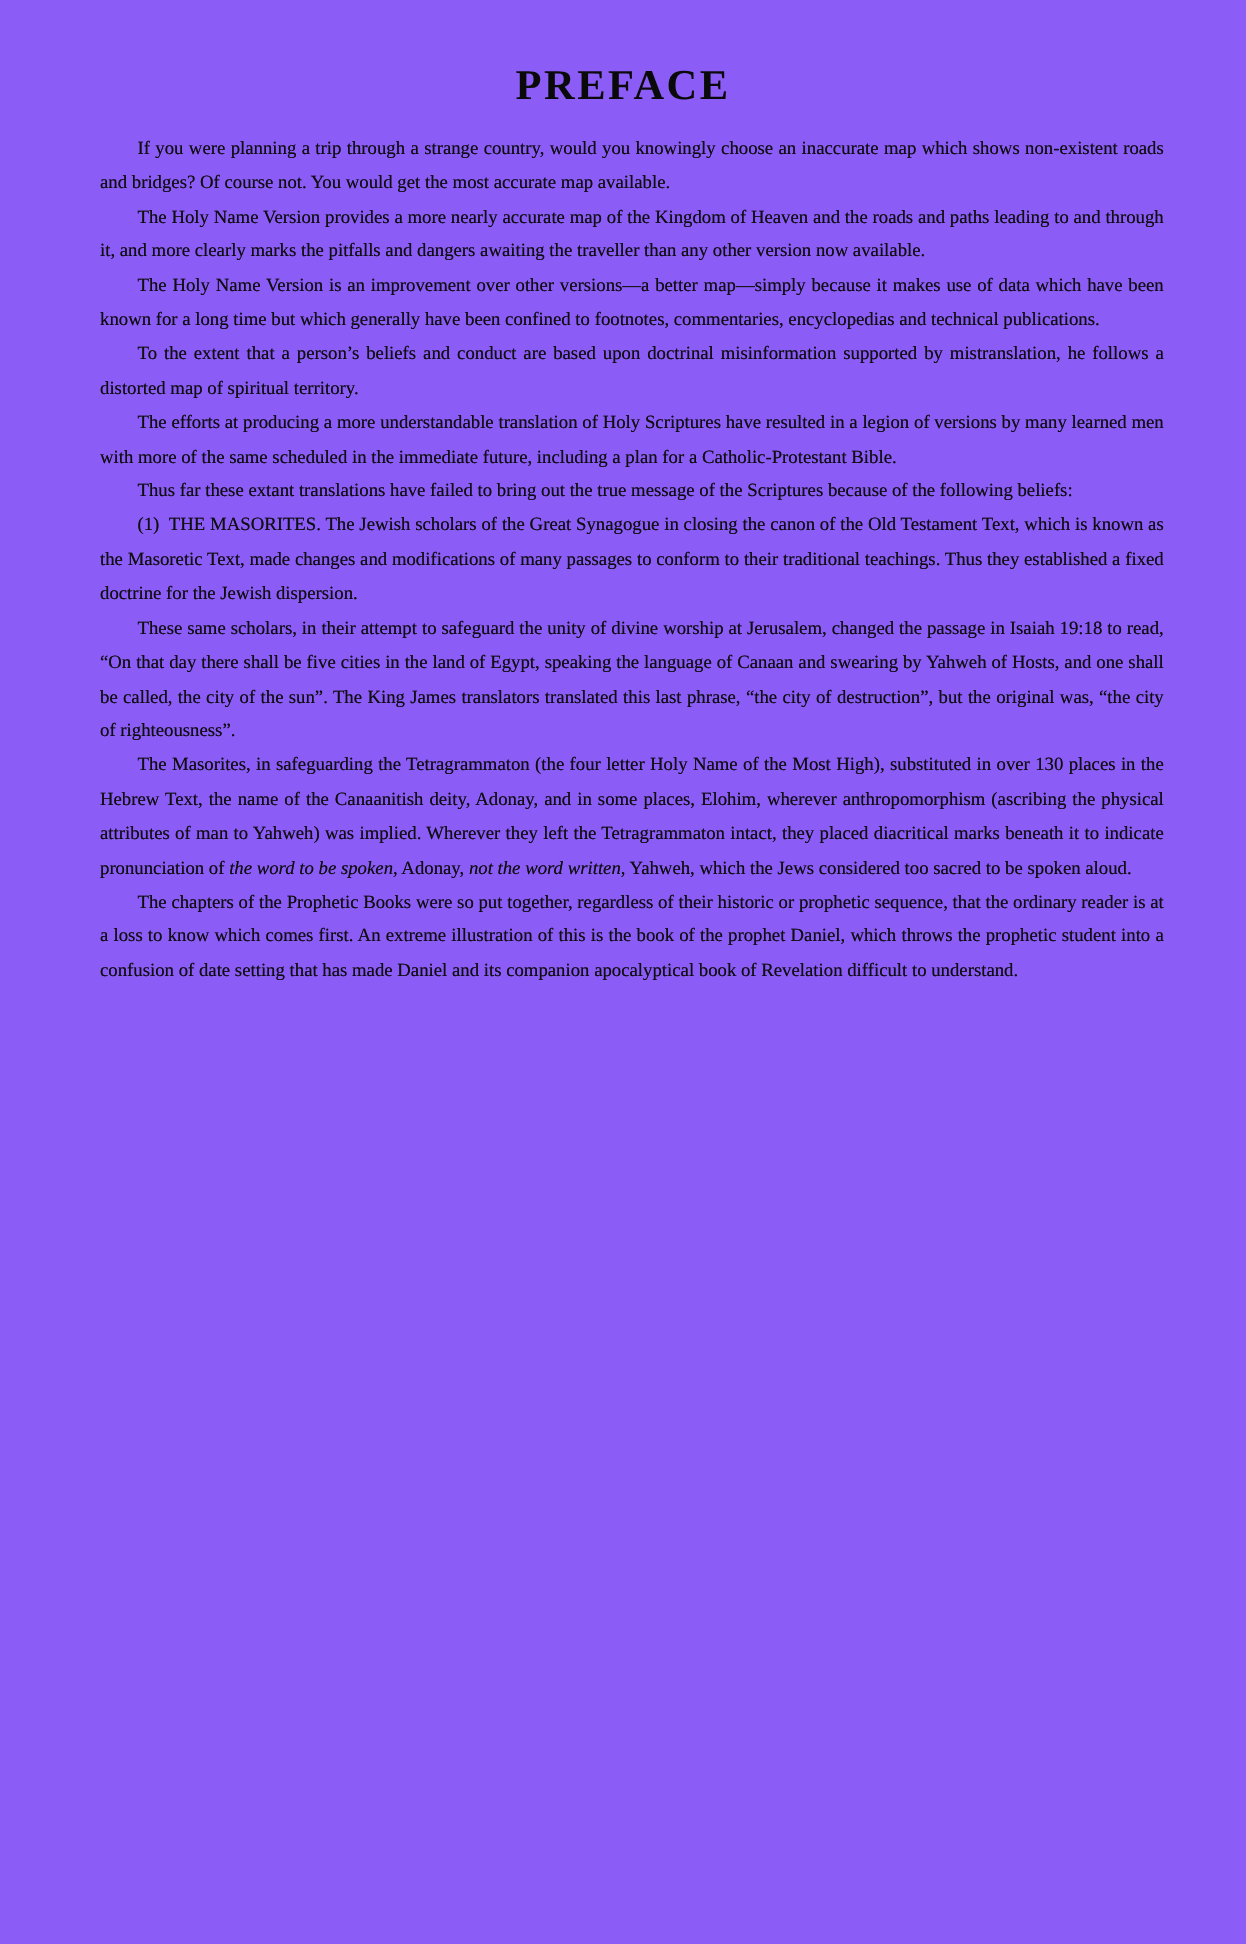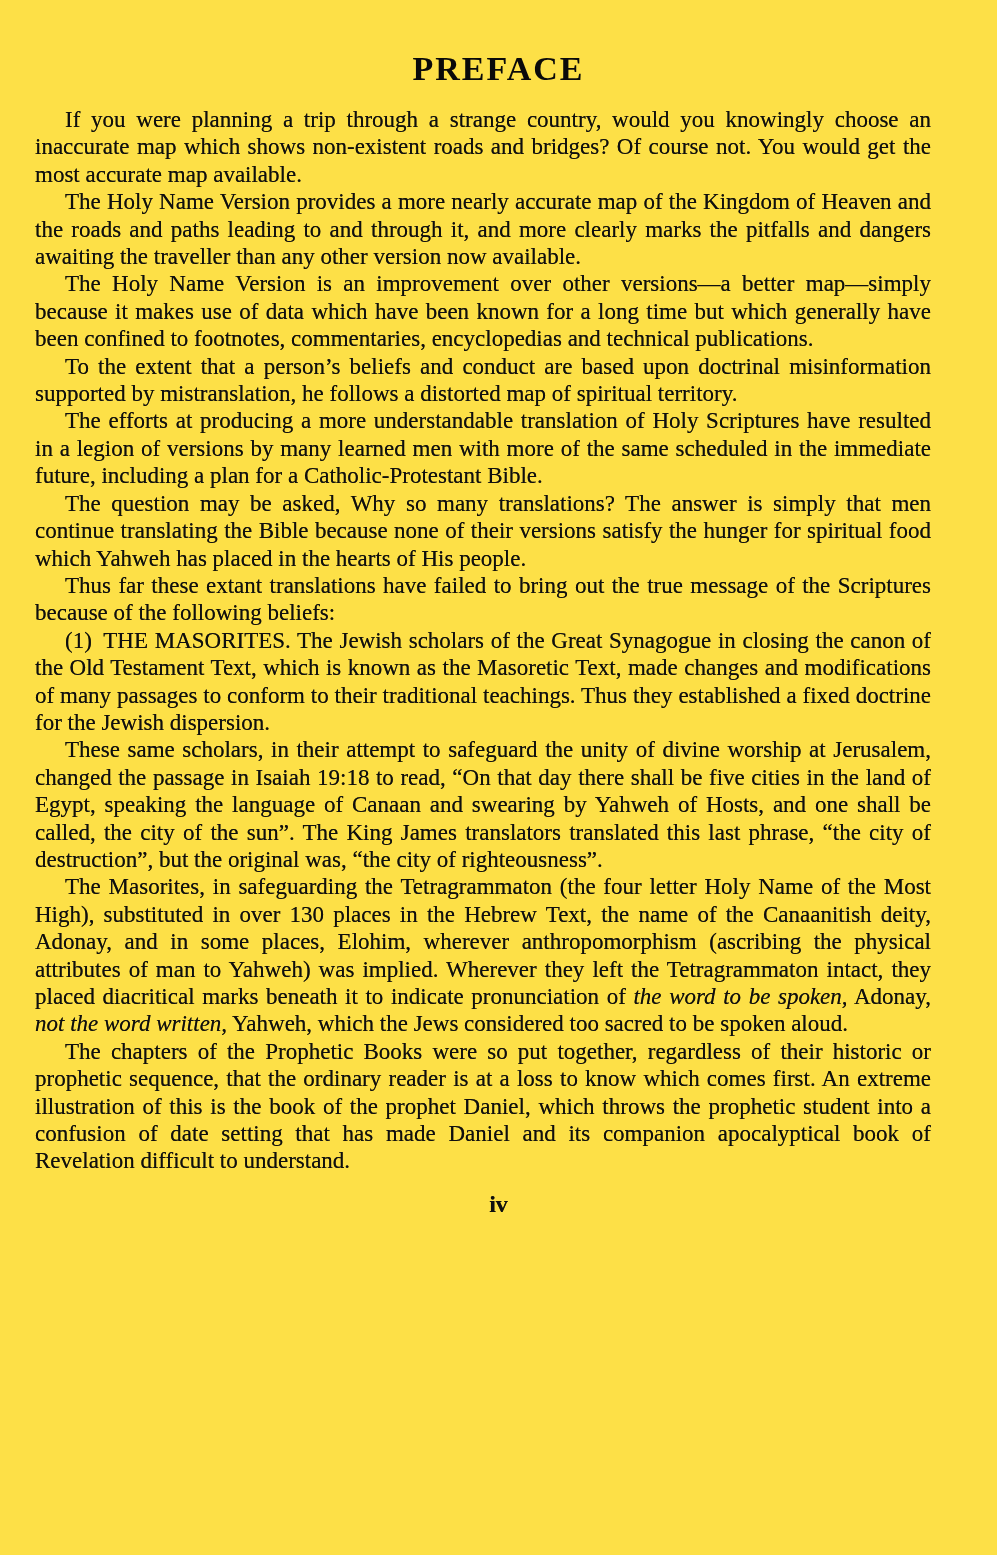--- a/index.html
+++ b/index.html
@@ -5,38 +5,38 @@
   html, body {
     margin: 0;
     padding: 0;
     background: #ffffff;
   }
   .page {
     position: relative;
     width: 997px;
     height: 1555px;
     margin: 0 auto;
-    background: #fde047;
+    background: #8b5cf6;
     color: #0f0f0f;
     font-family: "Liberation Serif", "DejaVu Serif", serif;
     overflow: hidden;
     box-sizing: border-box;
   }
   .title {
     margin: 0;
     padding-top: 50px;
     text-align: center;
     font-size: 34px;
     font-weight: 700;
     letter-spacing: 2px;
     color: #0a0a0a;
   }
   .body-text {
-    margin: 18px 66px 0 35px;
-    font-size: 23px;
+    margin: 18px 66px 0 80px;
+    font-size: 15px;
     line-height: 27.4px;
     text-align: justify;
     text-shadow: 0 0 0.4px rgba(0,0,0,0.65);
   }
   .body-text p {
     margin: 0;
     text-indent: 30px;
   }
   .body-text em {
     font-style: italic;
@@ -54,22 +54,20 @@
 
 <div class="page">
   <h1 class="title">PREFACE</h1>
 
   <div class="body-text">
       <p><span>If you were planning a trip through a strange country, would you knowingly choose an inaccurate map which shows non-existent roads and bridges? Of course not. You would get the most accurate map available.</span></p>
       <p><span>The Holy Name Version provides a more nearly accurate map of the Kingdom of Heaven and the roads and paths leading to and through it, and more clearly marks the pitfalls and dangers awaiting the traveller than any other version now available.</span></p>
       <p><span>The Holy Name Version is an improvement over other versions—a better map—simply because it makes use of data which have been known for a long time but which generally have been confined to footnotes, commentaries, encyclopedias and technical publications.</span></p>
       <p><span>To the extent that a person’s beliefs and conduct are based upon doctrinal misinformation supported by mistranslation, he follows a distorted map of spiritual territory.</span></p>
       <p><span>The efforts at producing a more understandable translation of Holy Scriptures have resulted in a legion of versions by many learned men with more of the same scheduled in the immediate future, including a plan for a Catholic-Protestant Bible.</span></p>
-      <p><span>The question may be asked, Why so many translations? The answer is simply that men continue translating the Bible because none of their versions satisfy the hunger for spiritual food which Yahweh has placed in the hearts of His people.</span></p>
       <p><span>Thus far these extant translations have failed to bring out the true message of the Scriptures because of the following beliefs:</span></p>
       <p><span>(1) THE MASORITES. The Jewish scholars of the Great Synagogue in closing the canon of the Old Testament Text, which is known as the Masoretic Text, made changes and modifications of many passages to conform to their traditional teachings. Thus they established a fixed doctrine for the Jewish dispersion.</span></p>
       <p><span>These same scholars, in their attempt to safeguard the unity of divine worship at Jerusalem, changed the passage in Isaiah 19:18 to read, “On that day there shall be five cities in the land of Egypt, speaking the language of Canaan and swearing by Yahweh of Hosts, and one shall be called, the city of the sun”. The King James translators translated this last phrase, “the city of destruction”, but the original was, “the city of righteousness”.</span></p>
       <p><span>The Masorites, in safeguarding the Tetragrammaton (the four letter Holy Name of the Most High), substituted in over 130 places in the Hebrew Text, the name of the Canaanitish deity, Adonay, and in some places, Elohim, wherever anthropomorphism (ascribing the physical attributes of man to Yahweh) was implied. Wherever they left the Tetragrammaton intact, they placed diacritical marks beneath it to indicate pronunciation of </span><em>the word to be spoken,</em><span> Adonay, </span><em>not the word written,</em><span> Yahweh, which the Jews considered too sacred to be spoken aloud.</span></p>
       <p><span>The chapters of the Prophetic Books were so put together, regardless of their historic or prophetic sequence, that the ordinary reader is at a loss to know which comes first. An extreme illustration of this is the book of the prophet Daniel, which throws the prophetic student into a confusion of date setting that has made Daniel and its companion apocalyptical book of Revelation difficult to understand.</span></p>
     </div>
 
-  <div class="page-number">iv</div>
 </div>
 
 </body></html>

